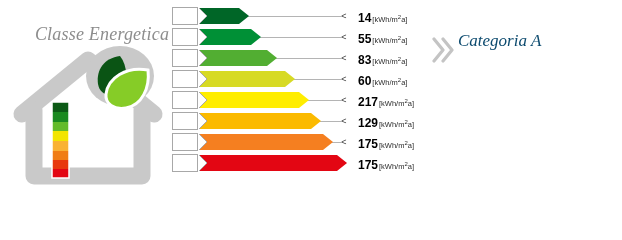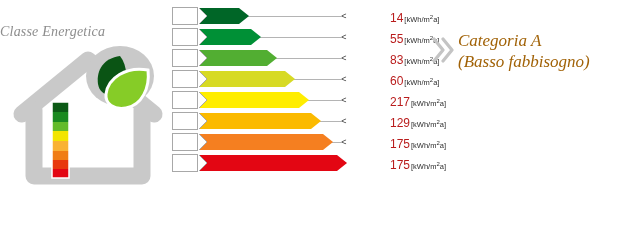--- a/index.html
+++ b/index.html
@@ -18,26 +18,27 @@
   
   #left-block {
     position: absolute;
     left: 0;
     top: 0;
     width: 172px;
     height: 190px;
   }
   #panel-title {
     position: absolute;
-    left: 0;
+    left: 16px;
     top: 24px;
     width: 172px;
+    text-align: center;
     font-family: "Liberation Serif", serif;
     font-style: italic;
-    font-size: 14px;
+    font-size: 18px;
     color: #8d8d8d;
     letter-spacing: 0.2px;
     white-space: nowrap;
   }
   #house-logo {
     position: absolute;
     left: 8px;
     top: 40px;
     width: 160px;
     height: 148px;
@@ -120,23 +121,22 @@
     position: absolute;
     left: 186px;
     top: 1px;
     height: 18px;
     line-height: 18px;
     white-space: nowrap;
   }
   .value-num {
     font-family: "Liberation Sans", sans-serif;
     font-size: 12px;
-    font-weight: normal;
-    color: #b91c1c;
-    margin-left: 32px;
+    font-weight: bold;
+    color: #000000;
   }
   .value-unit {
     font-family: "Liberation Sans", sans-serif;
     font-size: 7.5px;
     color: #2e2e2e;
     margin-left: 1px;
   }
   .value-unit sup { font-size: 6px; }
 
   
@@ -154,21 +154,21 @@
     width: 22px;
     height: 28px;
   }
   #category-text {
     position: absolute;
     left: 26px;
     top: 0;
     font-family: "Liberation Serif", serif;
     font-style: italic;
     font-size: 17px;
-    color: #a16207;
+    color: #0c4a6e;
     line-height: 21px;
     white-space: nowrap;
   }
 </style>
 </head>
 <body>
 
 <div id="left-block">
 
   <div id="panel-title">Classe Energetica</div>
@@ -330,15 +330,14 @@
 
 </div>
 
 <div id="right-block">
   <svg id="category-chevron" viewBox="0 0 22 28">
     <path d="M2 3 L11 14 L2 25" fill="none" stroke="#c4c4c4" stroke-width="3.2" stroke-linecap="round" stroke-linejoin="round"></path>
     <path d="M11 3 L20 14 L11 25" fill="none" stroke="#c4c4c4" stroke-width="3.2" stroke-linecap="round" stroke-linejoin="round"></path>
   </svg>
   <div id="category-text">
     <div>Categoria A</div>
-    <div>(Basso fabbisogno)</div>
   </div>
 </div>
 
 </body></html>

